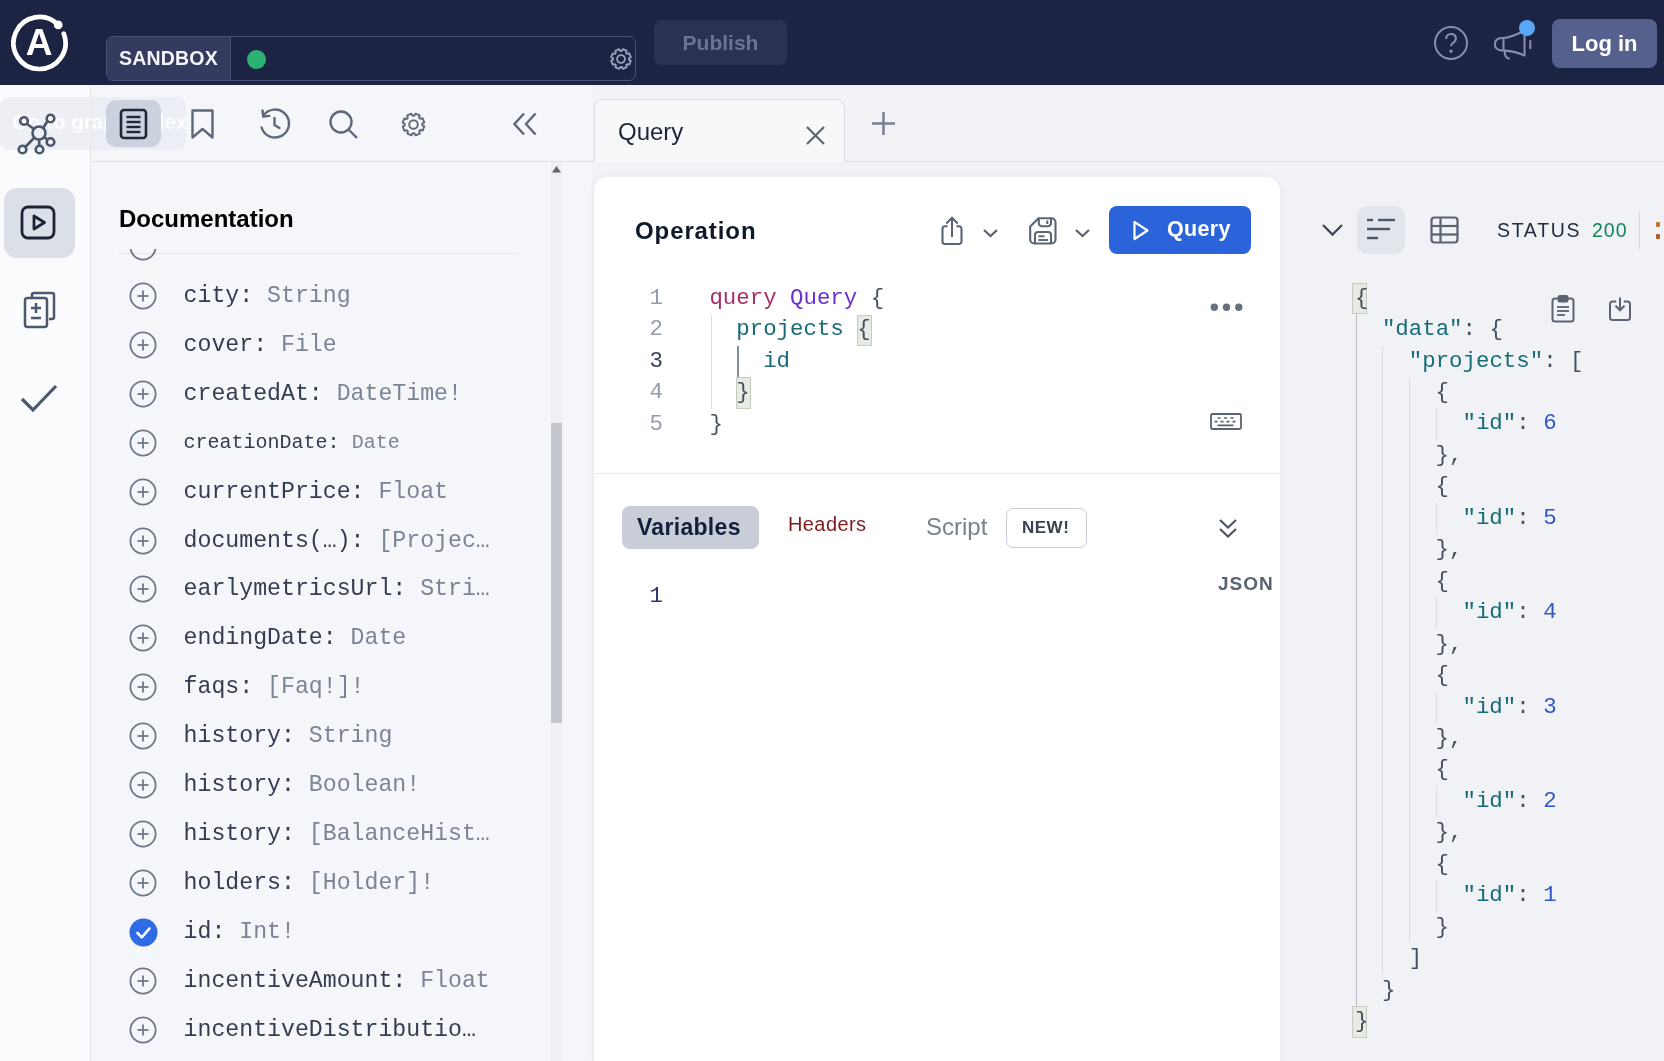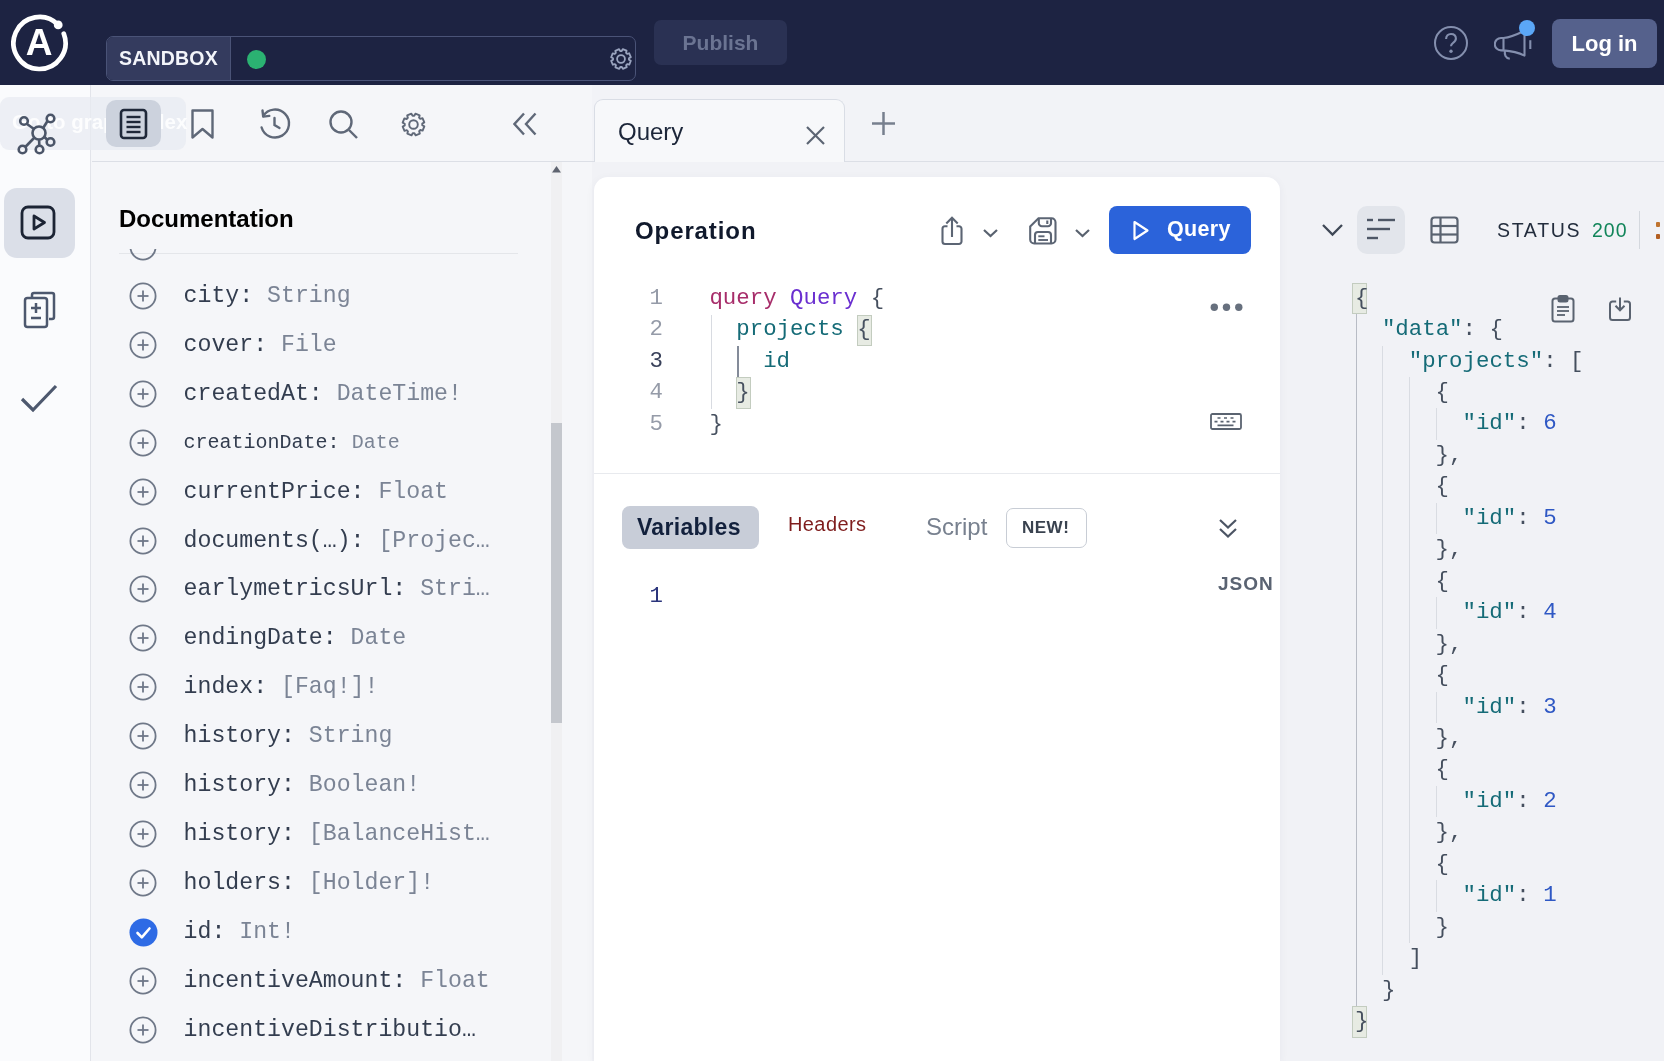--- a/index.html
+++ b/index.html
@@ -206,21 +206,21 @@
     </svg>
   </div>
 <div class="abs mono" style="left:183.6px;top:622.3px;font-size:23.2px;line-height:32px;white-space:pre;"><span style="color:#333d4f;">endingDate:</span><span style="color:#7b8495;"> Date</span></div>
 <div class="abs" style="left:129px;top:673.2px;">
     <svg width="28" height="28" viewBox="0 0 28 28" fill="none" stroke="#6f7888" stroke-width="1.8">
       <circle cx="14" cy="14" r="12.6"></circle>
       <line x1="14" y1="8.5" x2="14" y2="19.5"></line>
       <line x1="8.5" y1="14" x2="19.5" y2="14"></line>
     </svg>
   </div>
-<div class="abs mono" style="left:183.6px;top:671.2px;font-size:23.2px;line-height:32px;white-space:pre;"><span style="color:#333d4f;">index:</span><span style="color:#7b8495;"> [Faq!]!</span></div>
+<div class="abs mono" style="left:183.6px;top:671.2px;font-size:23.2px;line-height:32px;white-space:pre;"><span style="color:#333d4f;">faqs:</span><span style="color:#7b8495;"> [Faq!]!</span></div>
 <div class="abs" style="left:129px;top:722.1px;">
     <svg width="28" height="28" viewBox="0 0 28 28" fill="none" stroke="#6f7888" stroke-width="1.8">
       <circle cx="14" cy="14" r="12.6"></circle>
       <line x1="14" y1="8.5" x2="14" y2="19.5"></line>
       <line x1="8.5" y1="14" x2="19.5" y2="14"></line>
     </svg>
   </div>
 <div class="abs mono" style="left:183.6px;top:720.1px;font-size:23.2px;line-height:32px;white-space:pre;"><span style="color:#333d4f;">history:</span><span style="color:#7b8495;"> String</span></div>
 <div class="abs" style="left:129px;top:771.0px;">
     <svg width="28" height="28" viewBox="0 0 28 28" fill="none" stroke="#6f7888" stroke-width="1.8">

